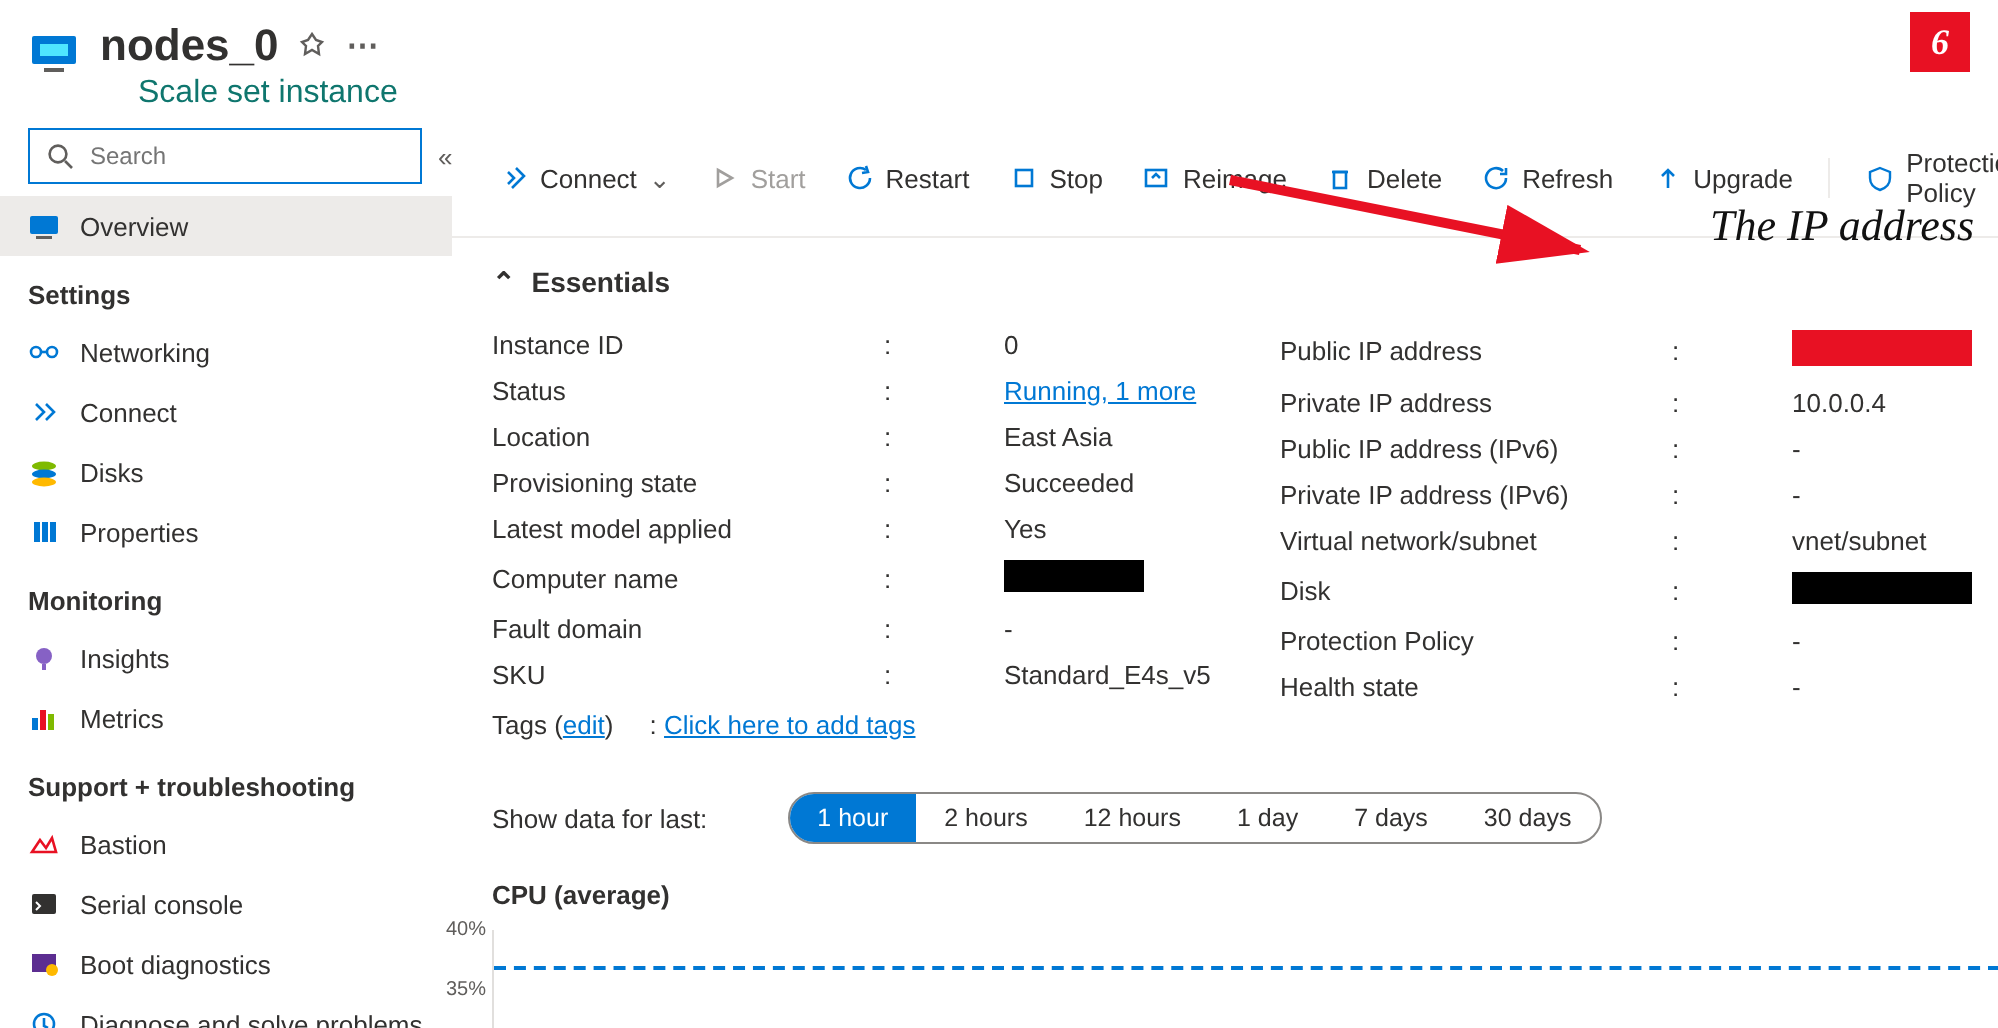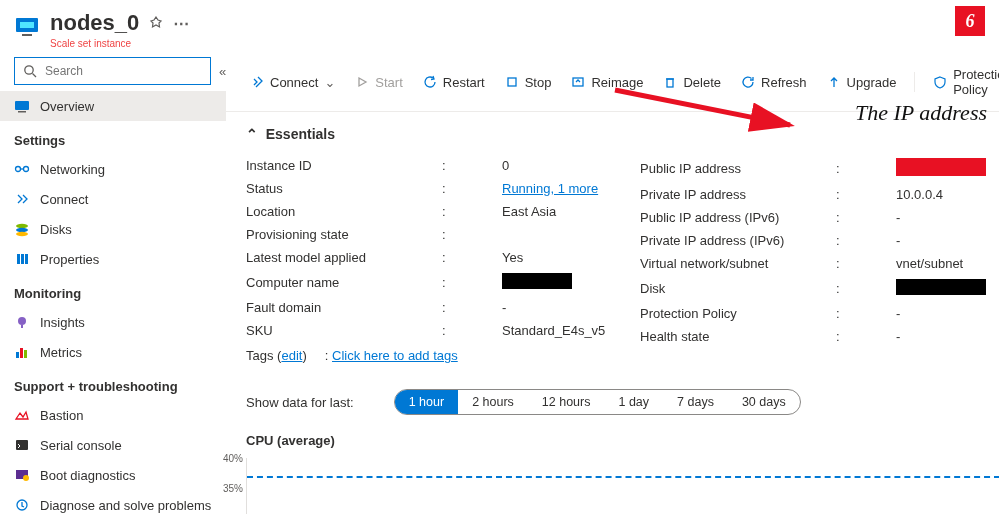--- a/index.html
+++ b/index.html
@@ -22,21 +22,21 @@
   }
   .header .res-icon {
     width: 26px; height: 26px;
     display: inline-flex; align-items: center; justify-content: center;
     margin-top: 4px;
   }
   .header h1 {
     font-size: 22px; font-weight: 600; margin: 0;
     display: flex; align-items: center; gap: 10px;
   }
-  .subtitle { font-size: 10px; color: #ef4444; margin-top: 2px; }
+  .subtitle { font-size: 16px; color: #0f766e; margin-top: 2px; margin-left: 19px; }
   .pin-icon, .more-icon { color:#605e5c; cursor:pointer; }
   .columns { display:flex; }
   .sidebar {
     width: 226px; flex: 0 0 226px;
     padding: 0 0 10px 0;
   }
   .search-row { display:flex; align-items:center; gap:8px; padding: 0 10px 6px 14px; }
   .search-box {
     flex:1;
     border: 1px solid #0078d4;
@@ -385,20 +385,21 @@
               <span class="ess-val link">Running, 1 more</span>
             </div>
           <div class="ess-row">
               <span class="ess-label">Location</span>
               <span class="ess-sep">:</span>
               <span class="ess-val">East Asia</span>
             </div>
           <div class="ess-row">
               <span class="ess-label">Provisioning state</span>
               <span class="ess-sep">:</span>
+              <span class="ess-val">Succeeded</span>
             </div>
           <div class="ess-row">
               <span class="ess-label">Latest model applied</span>
               <span class="ess-sep">:</span>
               <span class="ess-val">Yes</span>
             </div>
           <div class="ess-row">
               <span class="ess-label">Computer name</span>
               <span class="ess-sep">:</span>
               <span class="ess-val"><span class="redact"></span></span>

